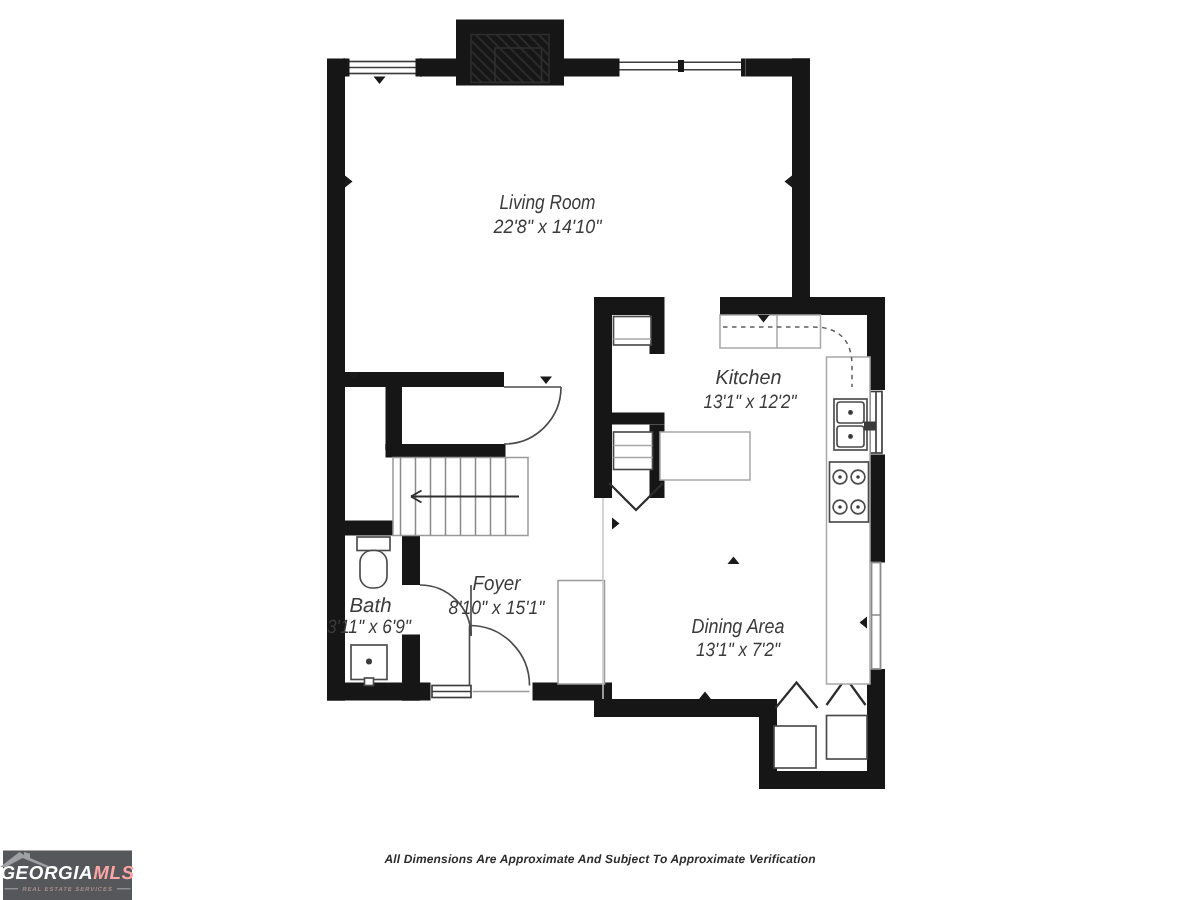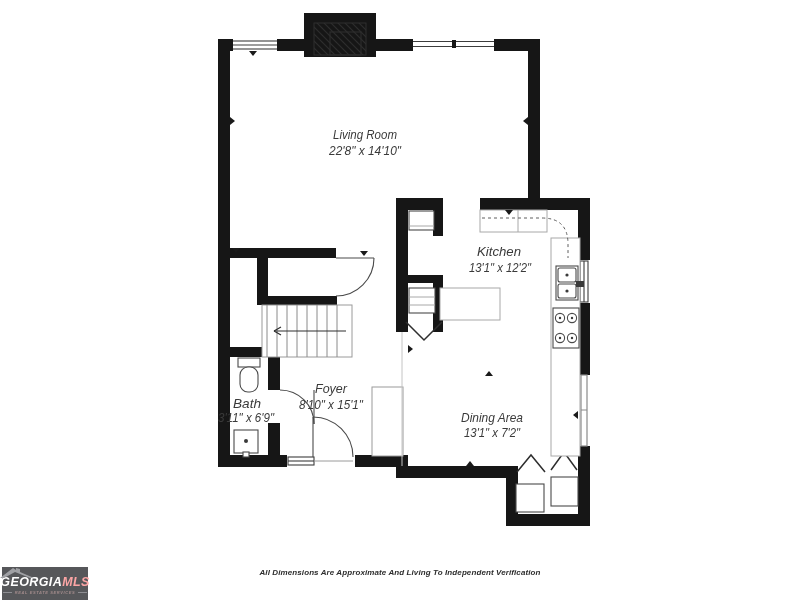--- a/index.html
+++ b/index.html
@@ -247,21 +247,21 @@
       <text class="room-dims" x="246" y="422" textLength="56" lengthAdjust="spacingAndGlyphs">3'11" x 6'9"</text>
 
       <text class="room-name" x="331" y="393" textLength="32" lengthAdjust="spacingAndGlyphs">Foyer</text>
       <text class="room-dims" x="331" y="409" textLength="64" lengthAdjust="spacingAndGlyphs">8'10" x 15'1"</text>
 
       <text class="room-name" x="492" y="422" textLength="62" lengthAdjust="spacingAndGlyphs">Dining Area</text>
       <text class="room-dims" x="492" y="437" textLength="56" lengthAdjust="spacingAndGlyphs">13'1" x 7'2"</text>
     </g>
   </svg>
 
-  <div class="footer-disclaimer">All Dimensions Are Approximate And Living To Independent Verification</div>
+  <div class="footer-disclaimer">All Dimensions Are Approximate And Subject To Approximate Verification</div>
 
   <div class="logo">
     <div class="logo-row">
       <svg class="logo-roof" viewBox="0 0 34 10">
         <polygon points="0,10 13,0 16,2 16,0 20,1 20,4 34,10 30,10 15,4 4,10" fill="#9fa0a4"></polygon>
       </svg>
       <span class="logo-georgia">GEORGIA</span>
         <span class="logo-mls">MLS</span>
     </div>
     <div class="logo-tagline">

